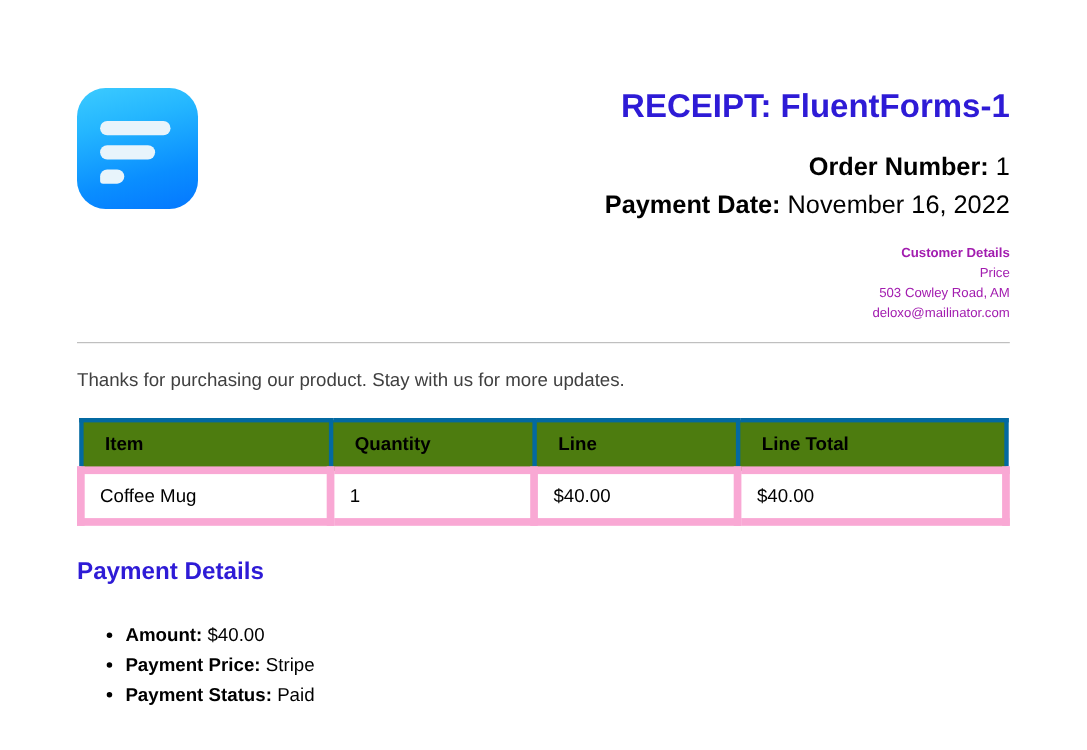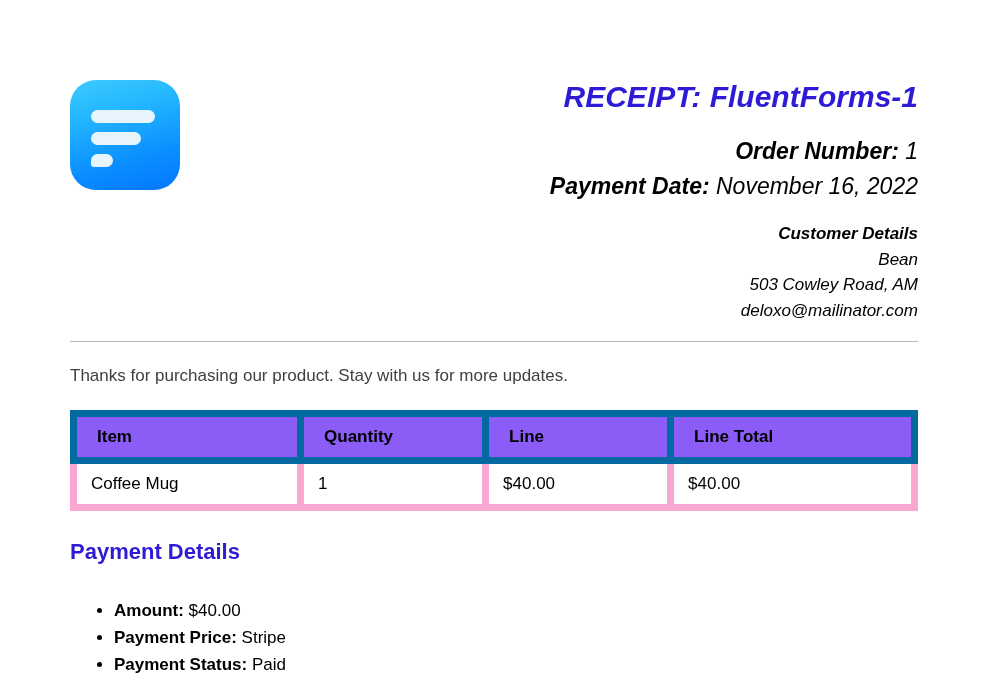--- a/index.html
+++ b/index.html
@@ -14,21 +14,20 @@
       height: 682px;
       padding: 0;
     }
     .container {
       padding: 80px 70px 40px 70px;
     }
     .header-row {
       display: flex;
       justify-content: space-between;
       align-items: flex-start;
-      font-style: italic;
     }
     .logo {
       width: 110px;
       height: 110px;
       border-radius: 26px;
       background: linear-gradient(165deg, #3ccbff 0%, #24b6ff 30%, #0a8eff 70%, #0477ff 100%);
       position: relative;
       display: flex;
       flex-direction: column;
       align-items: center;
@@ -70,43 +69,43 @@
     .order-info {
       font-size: 23px;
       color: #000;
       line-height: 1.5;
       margin-bottom: 18px;
     }
     .bold {
       font-weight: bold;
     }
     .customer-section {
-      font-size: 17px;
-      color: #000000;
+      font-size: 12px;
+      color: #a21caf;
       line-height: 1.5;
     }
     .divider {
       border: none;
       border-top: 1px solid #b8b8b8;
       margin: 18px 0 24px 0;
     }
     .thanks-text {
       font-size: 17px;
       color: #404040;
       margin-bottom: 24px;
     }
     .items-table {
       width: 100%;
       border-collapse: collapse;
       margin-bottom: 28px;
     }
     .items-table th {
       text-align: left;
-      background: #8b5cf6;
-      border: 7px solid #0369a1;
+      background: #4d7c0f;
+      border: 4px solid #0369a1;
       padding: 10px 20px;
       font-size: 17px;
       font-weight: bold;
     }
     .items-table td {
       border: 7px solid #f9a8d4;
       padding: 10px 14px;
       font-size: 17px;
     }
     .items-table .total-label-cell {
@@ -148,21 +147,21 @@
           <span class="bold">Order Number:</span>
           <span>1</span>
         </div>
         <div>
           <span class="bold">Payment Date:</span>
           <span>November 16, 2022</span>
         </div>
       </div>
       <div class="customer-section">
         <div class="bold">Customer Details</div>
-        <div>Bean</div>
+        <div>Price</div>
         <div>503 Cowley Road, AM</div>
         <div>deloxo@mailinator.com</div>
       </div>
     </div>
   </div>
 
   <hr class="divider">
 
   <div class="thanks-text">Thanks for purchasing our product. Stay with us for more updates.</div>
 

